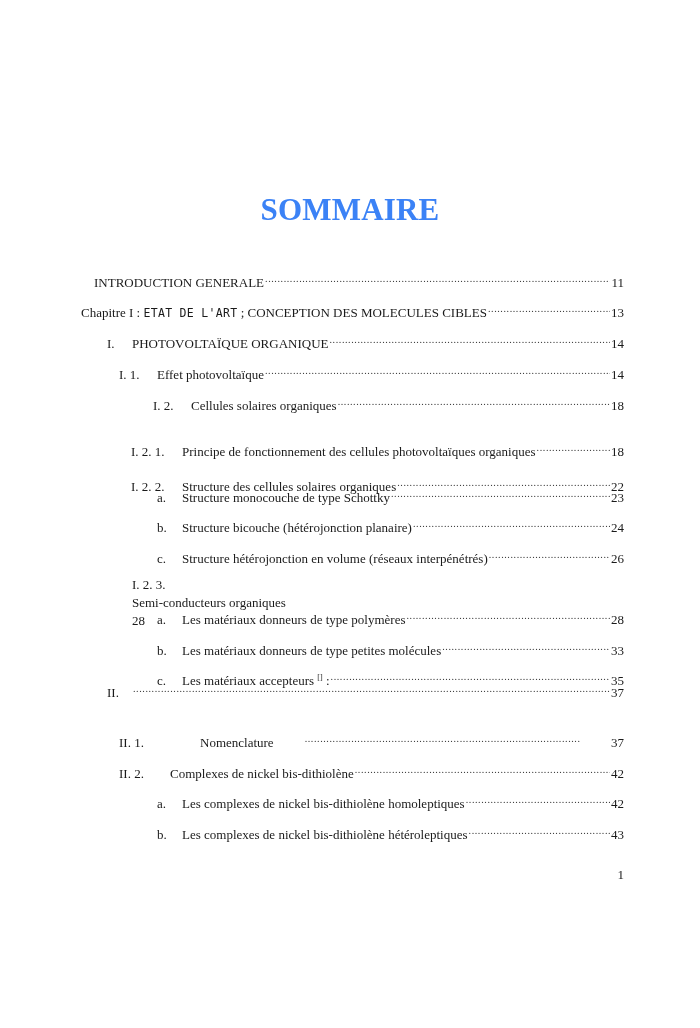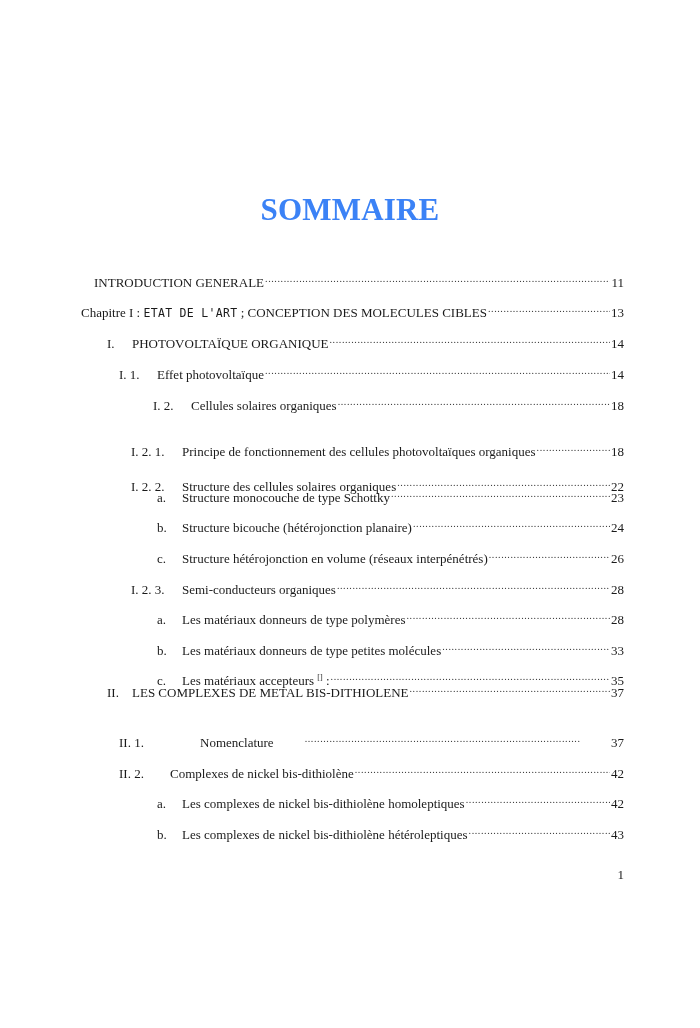--- a/index.html
+++ b/index.html
@@ -160,21 +160,21 @@
     <span class="toc-page">24</span>
   </div>
 
   <div class="toc-entry" style="left:157px; top:545px;">
     <span class="toc-num" style="width:25px;">c.</span>
     <span class="toc-label">Structure hétérojonction en volume (réseaux interpénétrés)</span>
     <span class="toc-dots"></span>
     <span class="toc-page">26</span>
   </div>
 
-  <div class="toc-entry" style="left:131px; top:576px;">
+  <div class="toc-entry" style="left:131px; top:576px;flex-direction:column;">
     <span class="toc-num" style="width:51px;">I. 2. 3.</span>
     <span class="toc-label">Semi-conducteurs organiques</span>
     <span class="toc-dots"></span>
     <span class="toc-page">28</span>
   </div>
 
   <div class="toc-entry" style="left:157px; top:606px;">
     <span class="toc-num" style="width:25px;">a.</span>
     <span class="toc-label">Les matériaux donneurs de type polymères</span>
     <span class="toc-dots"></span>
@@ -190,21 +190,20 @@
 
   <div class="toc-entry" style="left:157px; top:667px;">
     <span class="toc-num" style="width:25px;">c.</span>
     <span class="toc-label"><span>Les matériaux accepteurs</span> <sup>[]</sup><span> :</span> </span>
     <span class="toc-dots"></span>
     <span class="toc-page">35</span>
   </div>
 
   <div class="toc-entry" style="left:107px; top:679px;">
     <span class="toc-num" style="width:25px;">II.</span>
-    <span class="toc-label">LES COMPLEXES DE METAL BIS-DITHIOLENE</span>
     <span class="toc-dots"></span>
     <span class="toc-page">37</span>
   </div>
 
   <div class="toc-entry" style="left:119px; top:729px;gap:30px;">
     <span class="toc-num" style="width:51px;">II. 1.</span>
     <span class="toc-label">Nomenclature</span>
     <span class="toc-dots"></span>
     <span class="toc-page">37</span>
   </div>

